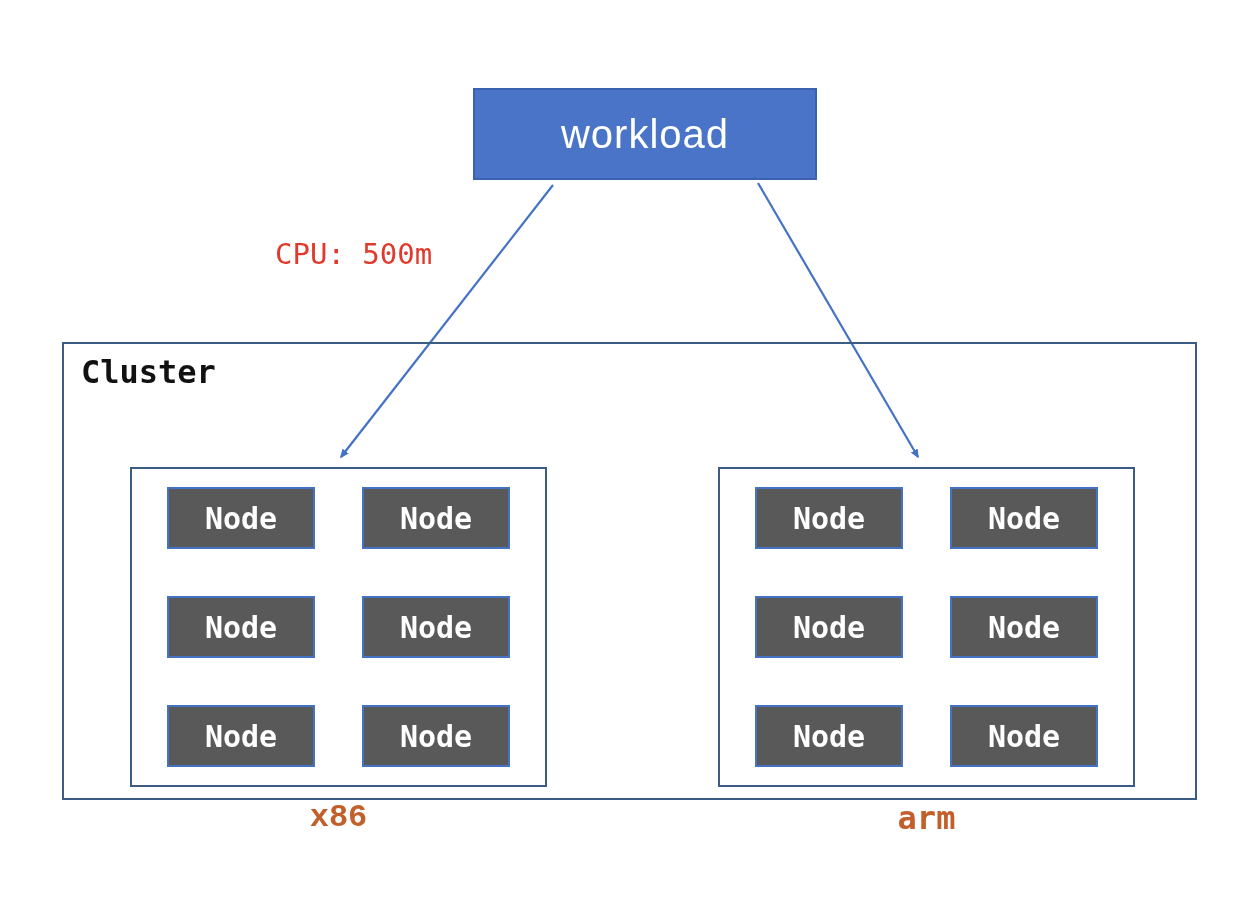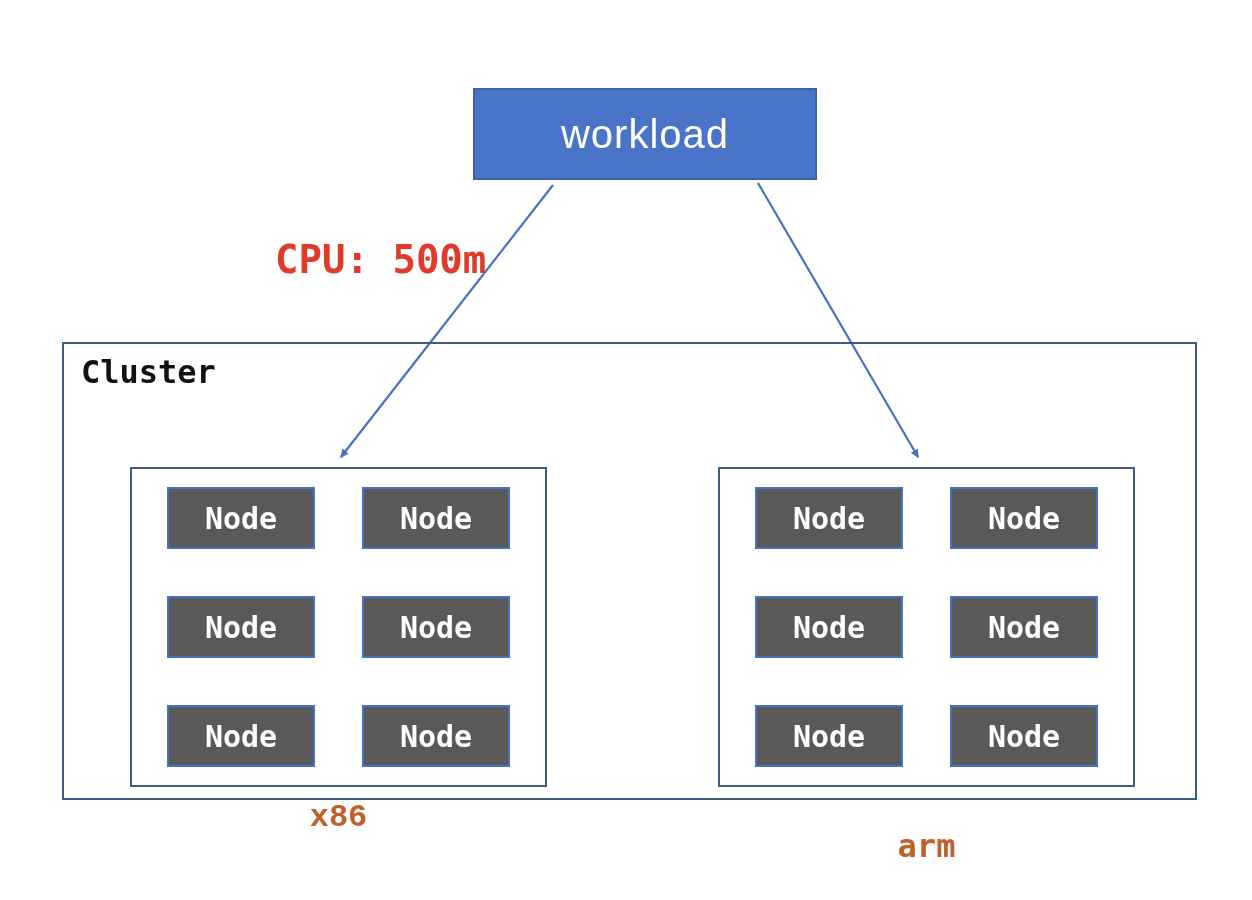--- a/index.html
+++ b/index.html
@@ -36,22 +36,22 @@
   .workload-box span{
     color:#ffffff;
     font-family:"Liberation Sans",sans-serif;
     font-size:40px;
     letter-spacing:1px;
   }
   .cpu-label{
     position:absolute;
     color:var(--c-cpu);
     font-family:"DejaVu Sans Mono","Liberation Mono",monospace;
-    font-weight:bold;
-    font-size:39px;
+    font-weight:normal;
+    font-size:29px;
     white-space:nowrap;
   }
   .cpu-left{left:275px;top:237px;}
   .cpu-right{left:840px;top:241px;}
   .cluster-box{
     position:absolute;left:62px;top:342px;width:1135px;height:458px;
     border:2px solid var(--c-cluster-border);
     background:transparent;
   }
   .cluster-label{
@@ -87,21 +87,21 @@
   }
   .arch-label{
     position:absolute;top:455px;width:417px;
     text-align:center;
     color:var(--c-arch);
     font-family:"DejaVu Sans Mono","Liberation Mono",monospace;
     font-weight:bold;
     font-size:32px;
   }
   .arch-x86{left:66px;font-family:Liberation Mono, monospace;}
-  .arch-arm{left:654px;margin-top:28px;}
+  .arch-arm{left:654px;}
 </style>
 </head>
 <body>
 
 <div class="canvas">
 
   <svg class="arrow-layer" viewBox="0 0 1252 900" xmlns="http://www.w3.org/2000/svg">
     <defs>
       <marker id="arrowhead" markerWidth="9" markerHeight="8" refX="7.5" refY="4" orient="auto" markerUnits="userSpaceOnUse" viewBox="0 0 9 8">
         <path d="M0,0 L9,4 L0,8 z" fill="#4472c4"></path>

